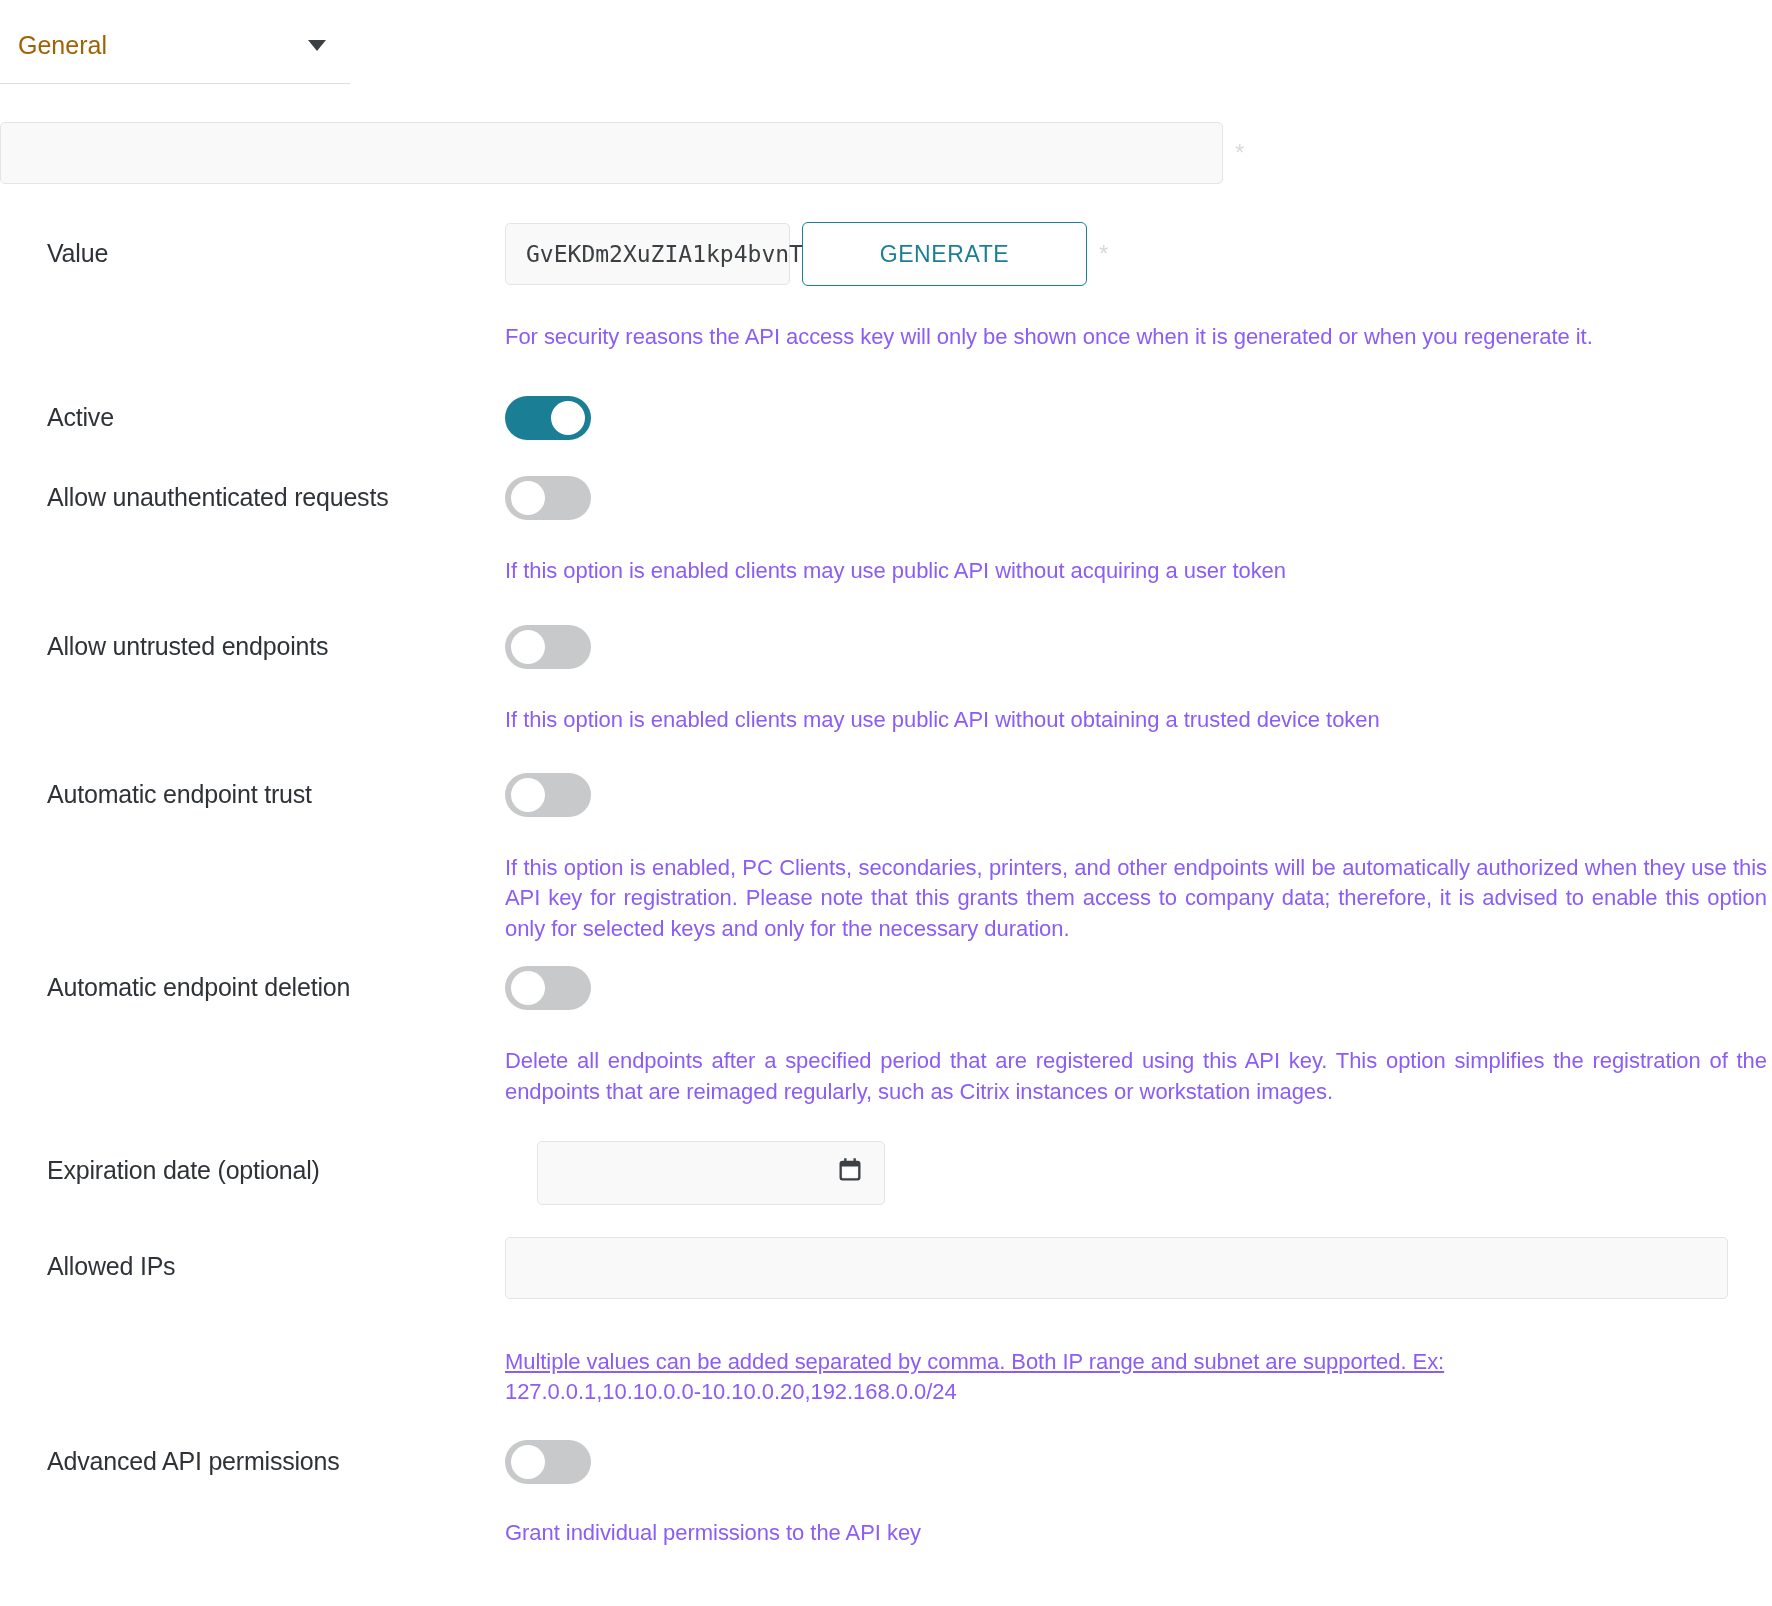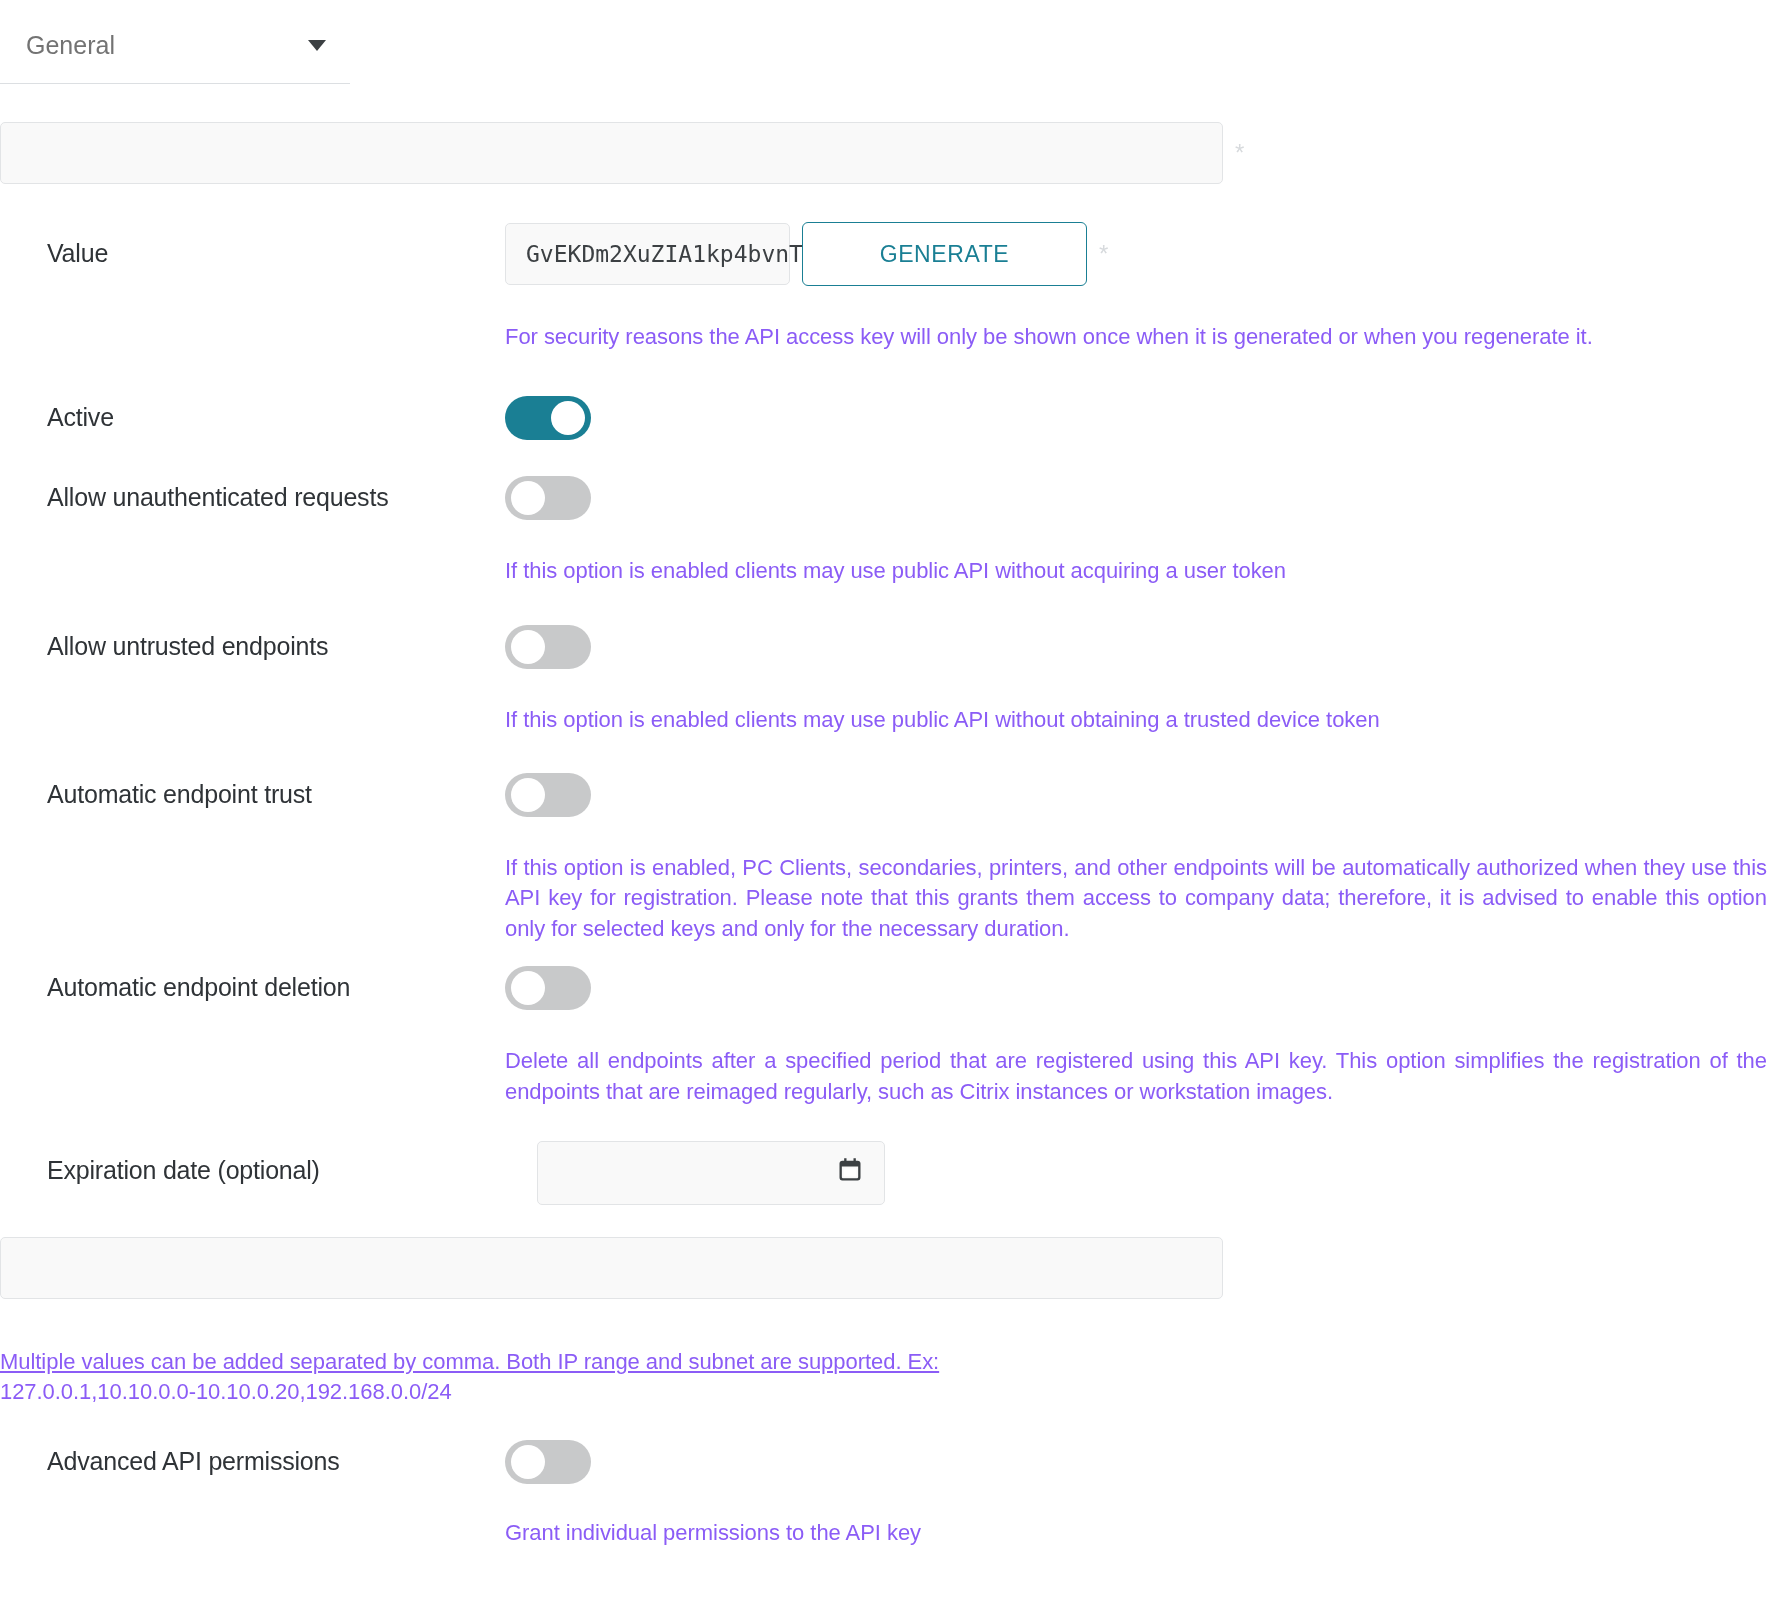--- a/index.html
+++ b/index.html
@@ -53,22 +53,21 @@
     border-bottom: 1px solid #dcdfe2;
     height: 76px;
     display: flex;
     align-items: center;
     justify-content: space-between;
     padding: 0 12px 0 18px;
     cursor: pointer;
   }
   .select-value {
     font-size: 25px;
-    color: #737373;
-    margin-left: 8px;
+    color: #a16207;
   }
   .caret {
     width: 0; height: 0;
     border-left: 9px solid transparent;
     border-right: 9px solid transparent;
     border-top: 11px solid #3c4043;
     margin-right: 12px;
   }
 
   
@@ -255,20 +254,21 @@
           <svg width="28" height="28" viewBox="0 0 24 24" aria-hidden="true">
             <path fill="#3c4043" d="M7 2h2v2h6V2h2v2h1.5A2.5 2.5 0 0 1 21 6.5v12A2.5 2.5 0 0 1 18.5 21h-13A2.5 2.5 0 0 1 3 18.5v-12A2.5 2.5 0 0 1 5.5 4H7V2zm12 7H5v9.3c0 .4.3.7.7.7h12.6c.4 0 .7-.3.7-.7V9z"></path>
             <rect x="6.6" y="10.6" width="10.8" height="7" fill="#ffffff"></rect>
           </svg>
         </span>
       </div>
     </div>
   </div>
 
   <div class="row" style="margin-top:32px;">
+    <div class="label-col" style="padding-top:14px;">Allowed IPs</div>
     <div class="ctrl-col">
       <div class="field ip-field"></div>
       <div class="helper justify" style="margin-top:48px; max-width:1262px;text-decoration:underline;">Multiple values can be added separated by comma. Both IP range and subnet are supported. Ex:</div>
       <div class="helper">127.0.0.1,10.10.0.0-10.10.0.20,192.168.0.0/24</div>
     </div>
   </div>
 
   <div class="row" style="margin-top:32px;">
     <div class="label-col" style="padding-top:6px;">Advanced API permissions</div>
     <div class="ctrl-col">

